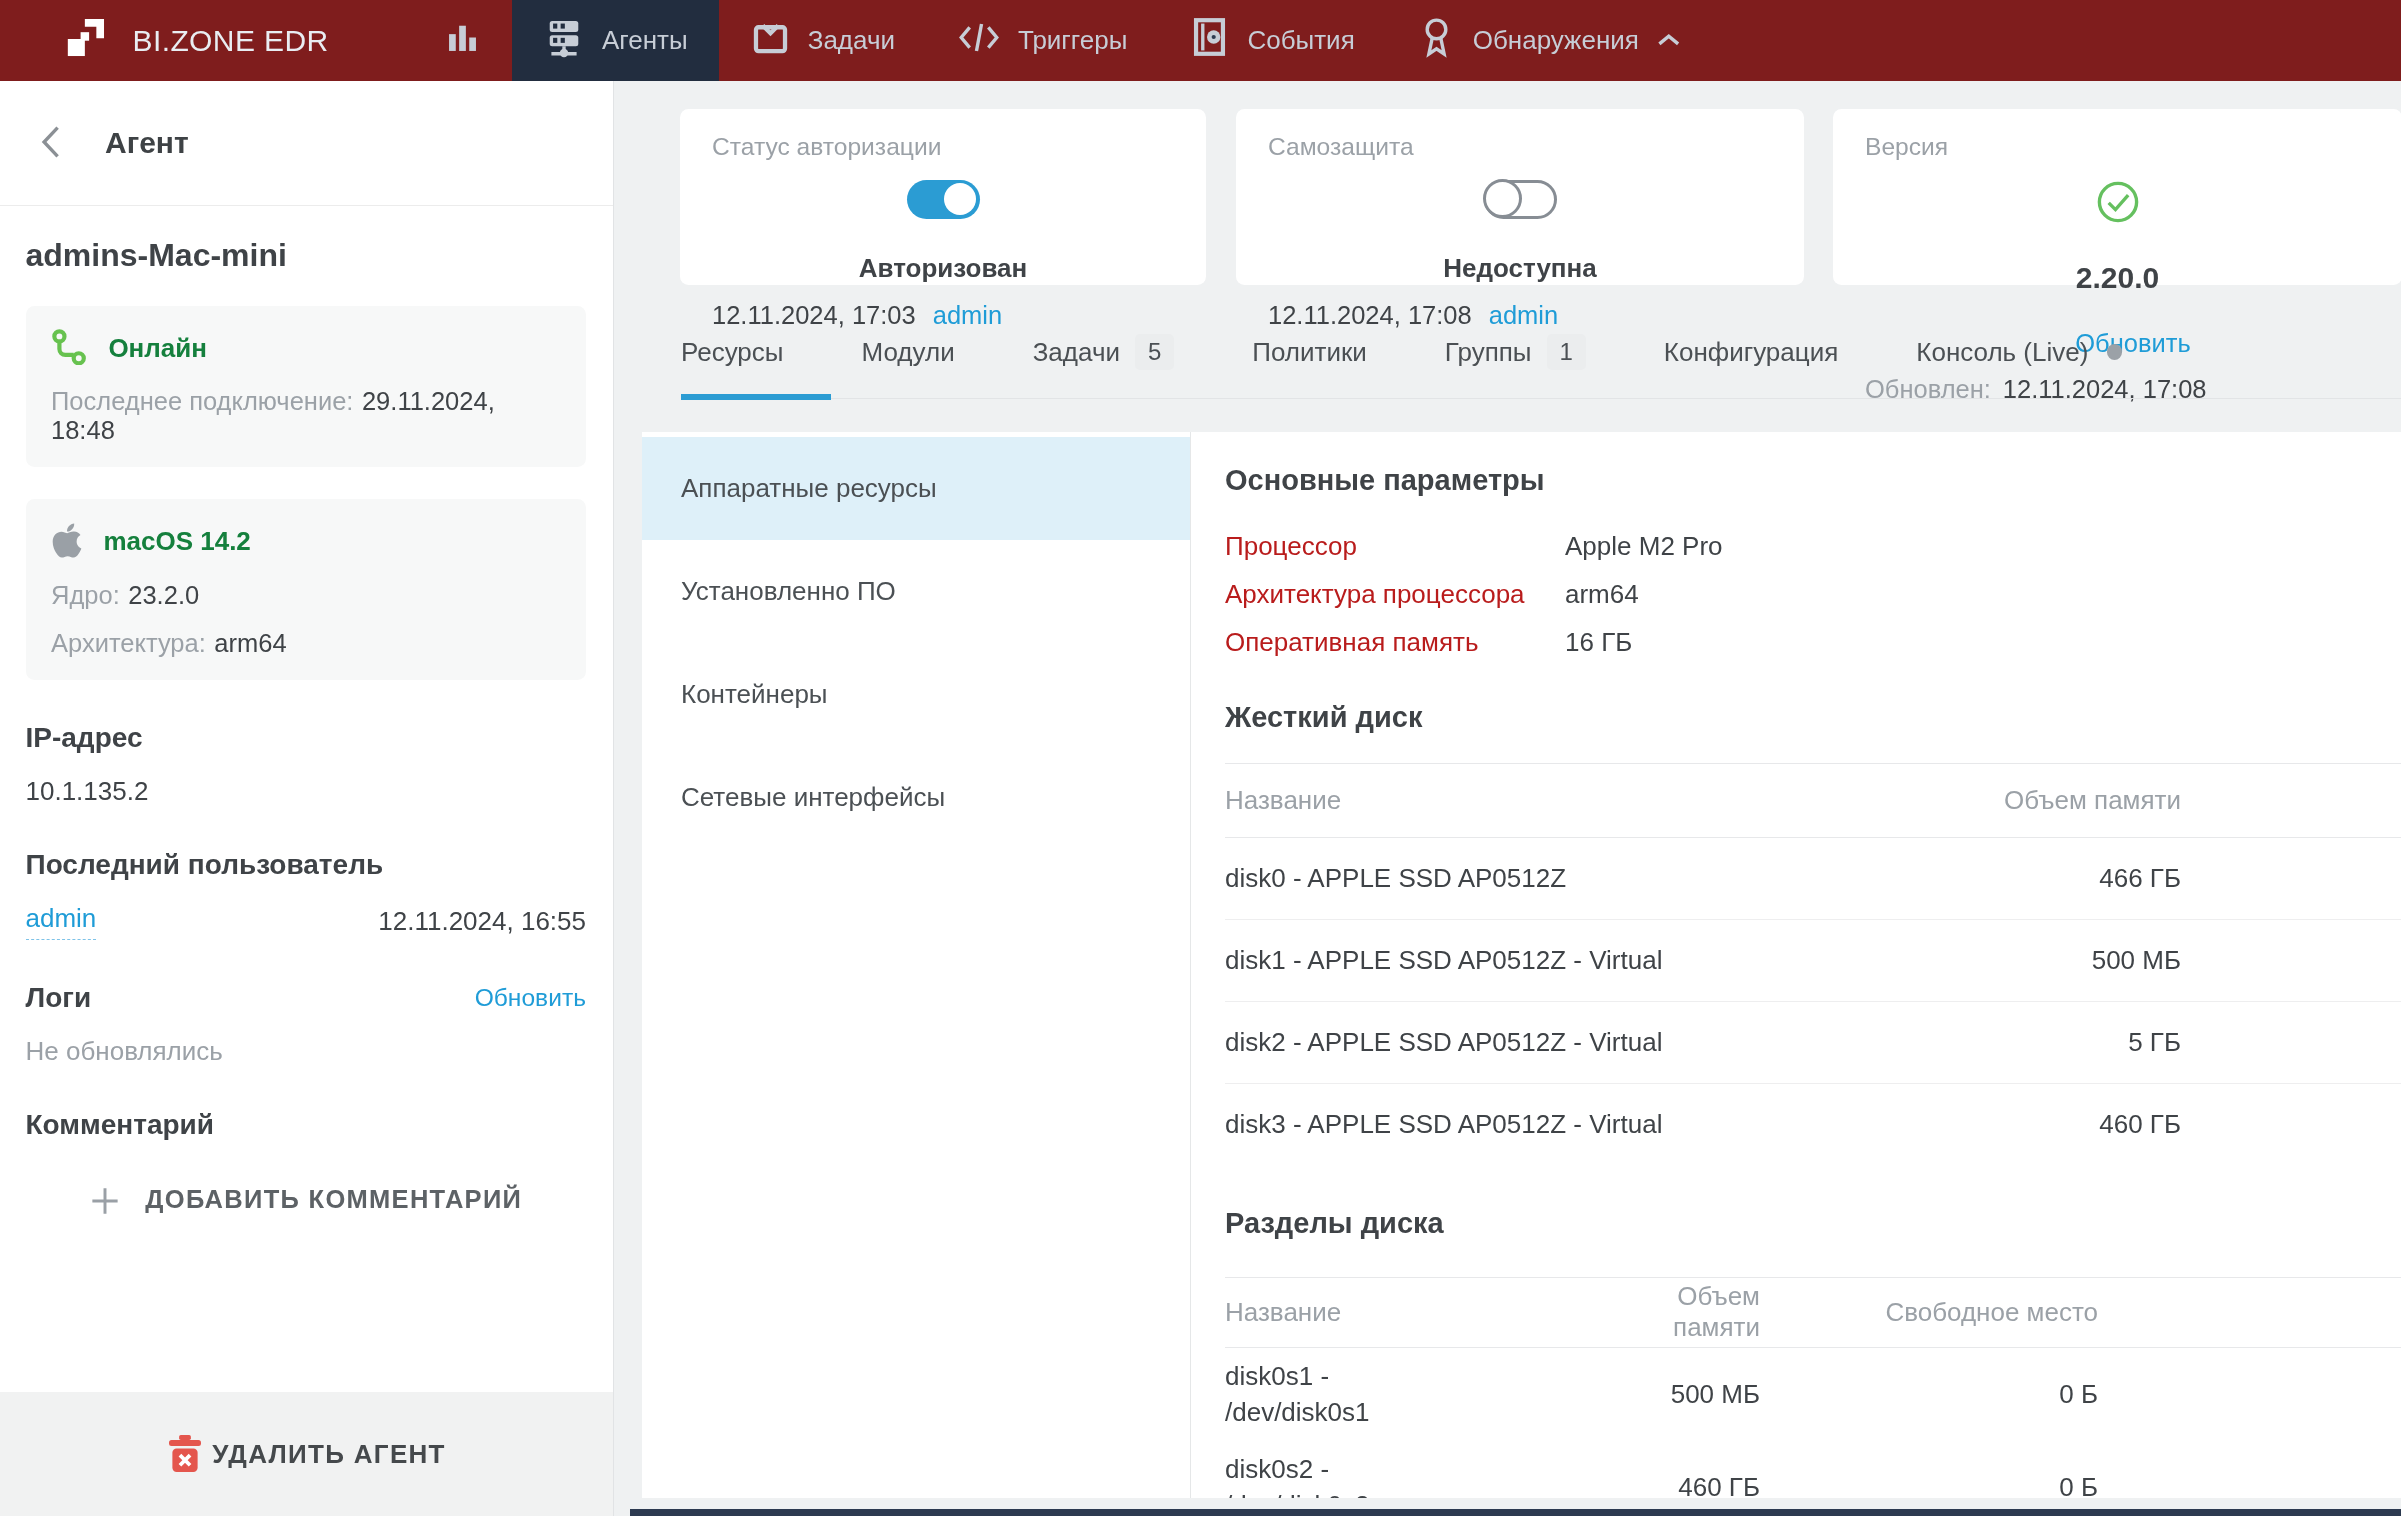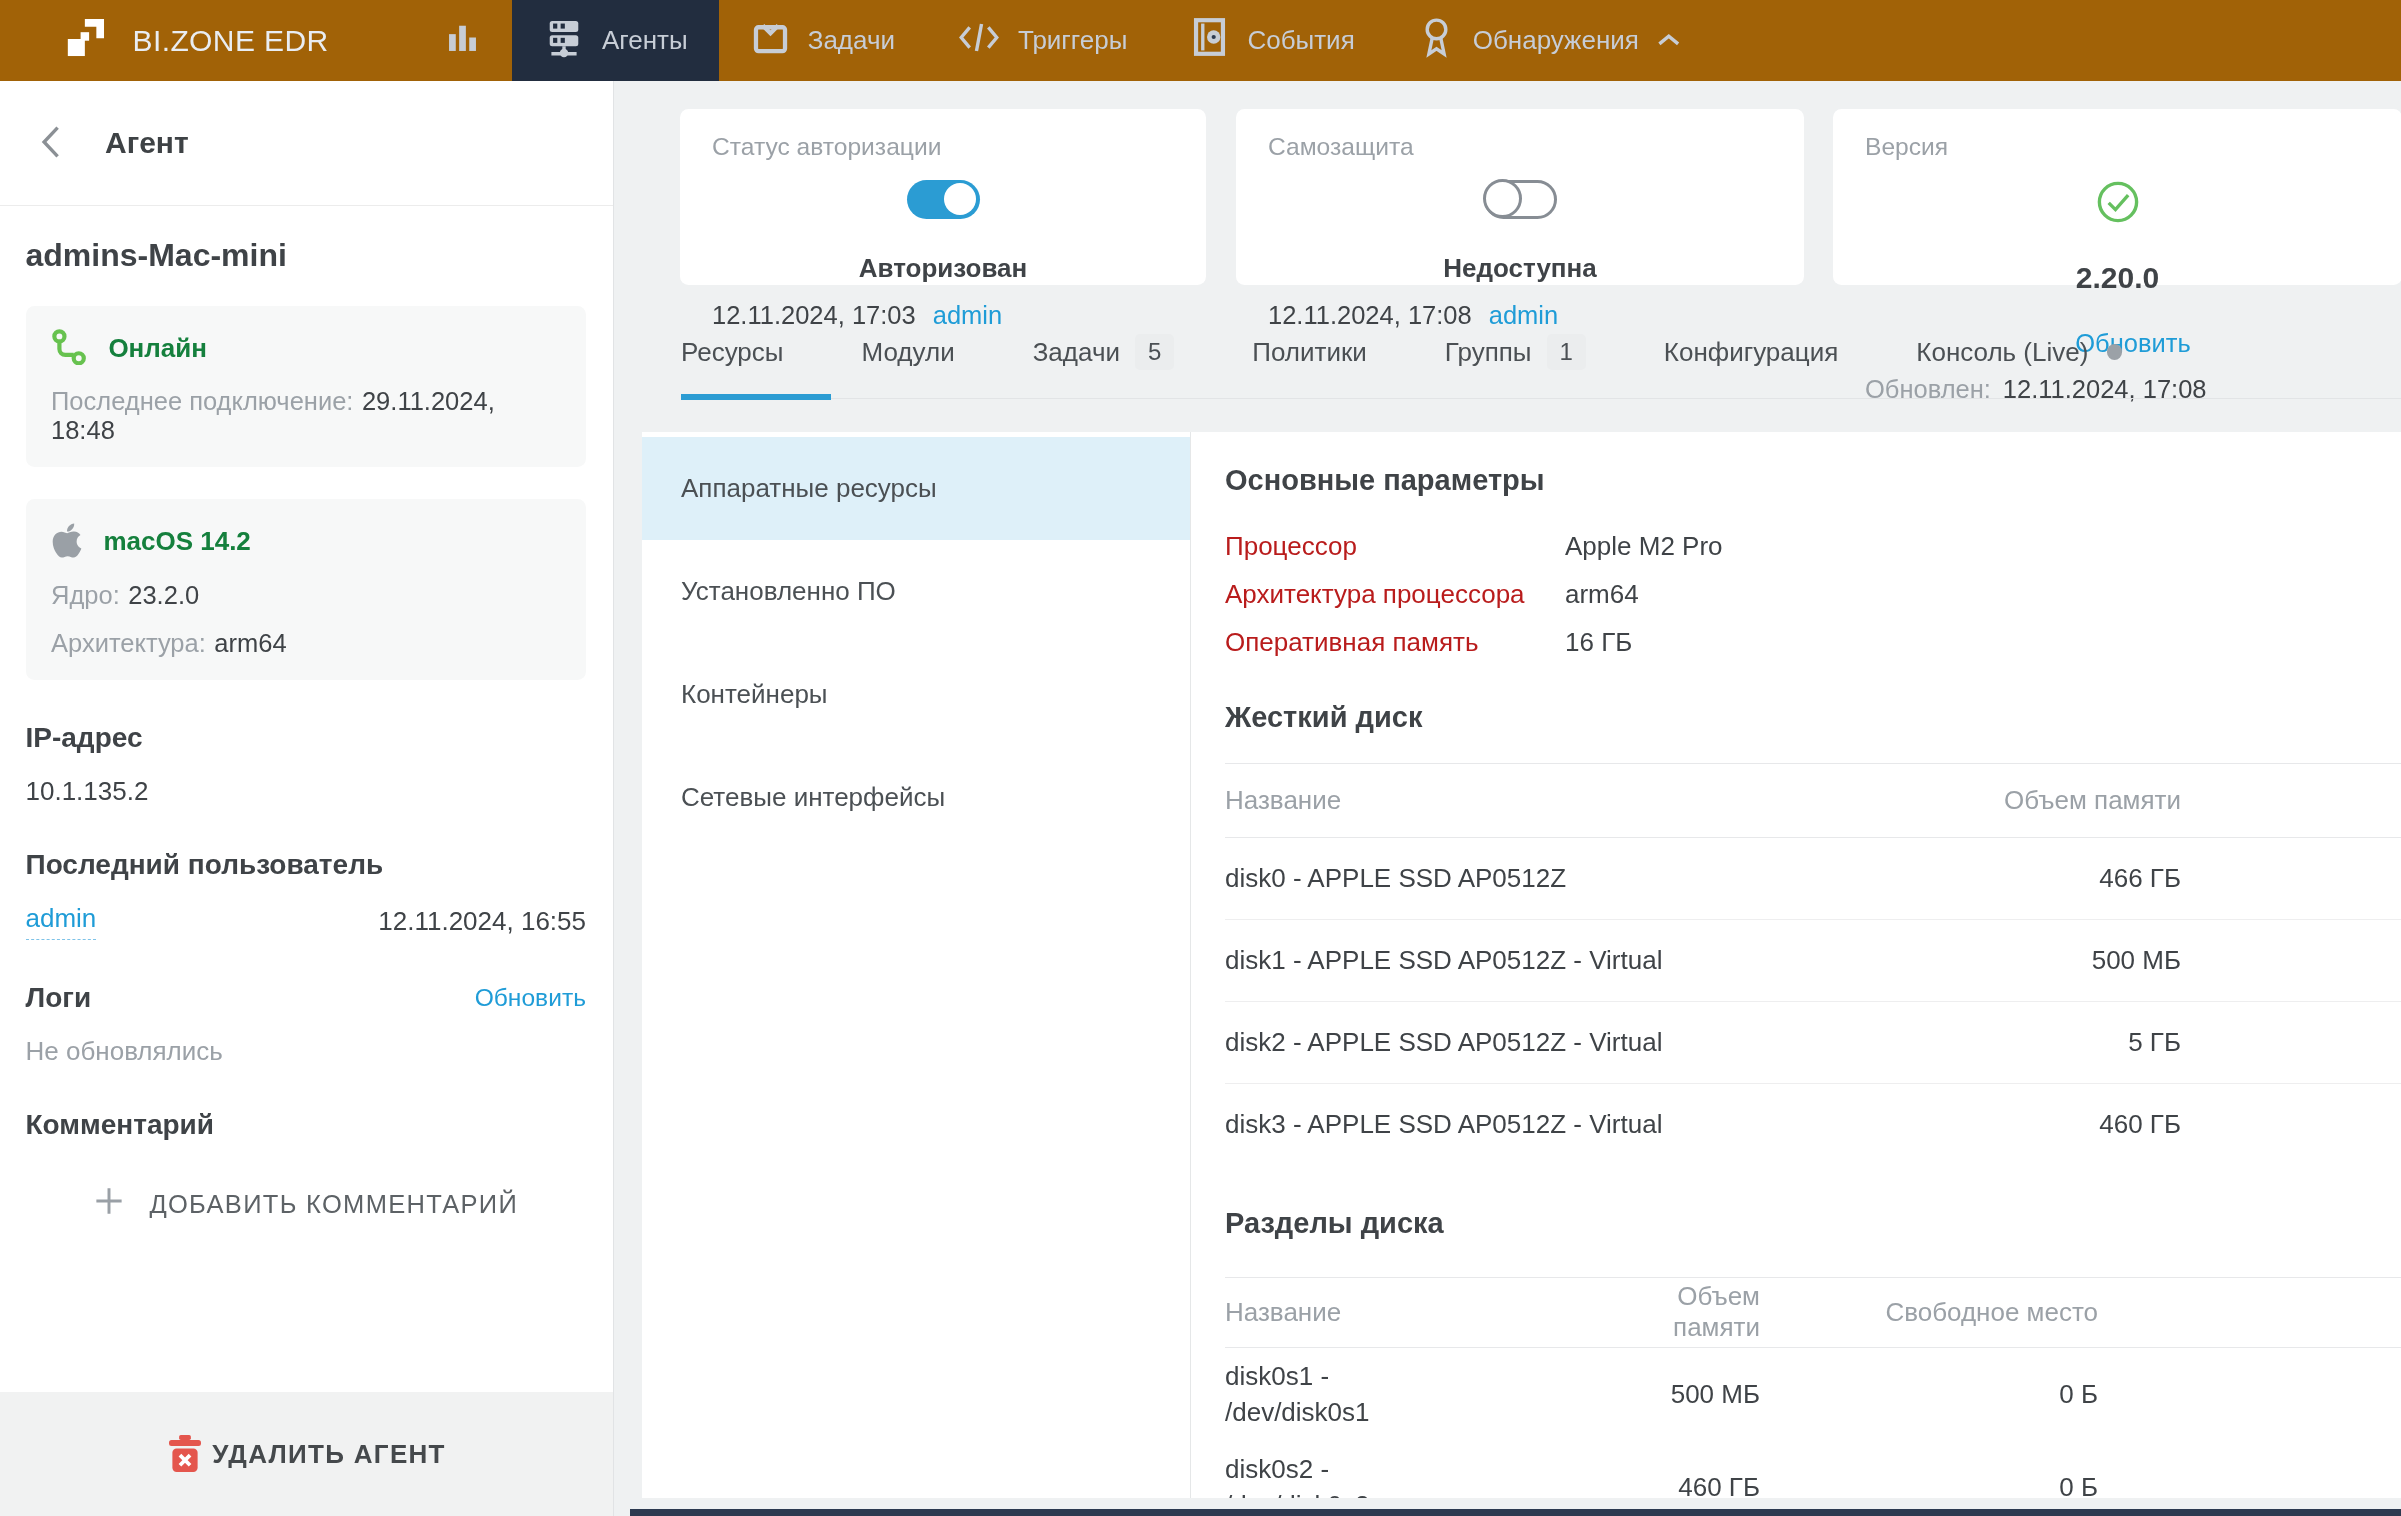--- a/index.html
+++ b/index.html
@@ -1,21 +1,21 @@
 <!DOCTYPE html>
 <html style="font-size:13.6px"><head>
 <meta charset="utf-8">
 <style>
   * { margin:0; padding:0; box-sizing:border-box; }
   html,body { width:2401px; height:1517px; overflow:hidden;
     font-family:"Liberation Sans","DejaVu Sans",sans-serif; background:#eff1f2; }
 
   
   .navbar { position:absolute; top:0; left:0; width:2401px; height:81px;
-    background:#a16207; display:flex; align-items:stretch; }
+    background:#7f1d1d; display:flex; align-items:stretch; }
   .brand { display:flex; align-items:center; gap:25.5px; padding-left:61px; width:413px; }
   .brand-text { color:#e9edf2; font-size:30px; font-weight:500; letter-spacing:0.4px; white-space:nowrap; }
   .nav-menu { display:flex; align-items:stretch; }
   .nav-item { display:flex; align-items:center; gap:17px; padding:0 31px;
     color:#c7cdd6; font-size:26px; cursor:pointer; white-space:nowrap; }
   .nav-item.active { background:#222d3f; }
   .nav-item svg { flex:none; }
 
   
   .sidebar { position:absolute; top:81px; left:0; width:614px; height:1436px;
@@ -28,22 +28,22 @@
   .sb-card-row { display:flex; align-items:center; gap:20.4px; }
   .sb-card-title { font-size:26px; font-weight:bold; color:#15803d; }
   .sb-kv { margin-top:18.7px; font-size:25.5px; color:#9ba1a7; }
   .sb-kv b { color:#3f4347; font-weight:normal; margin-left:8.5px; }
   .sb-h { margin-top:42px; font-size:28px; font-weight:bold; color:#3f4347; }
   .sb-val { margin-top:22px; font-size:26px; color:#3f4347; }
   .sb-row-between { display:flex; justify-content:space-between; align-items:center; }
   .link { color:#1f9cd7; cursor:pointer; text-decoration:none; }
   .dashed-link { color:#1f9cd7; font-size:26px; border-bottom:1.7px dashed #7ec3e8; padding-bottom:5.1px; cursor:pointer; }
   .muted { color:#9ba1a7; }
-  .add-comment { margin-top:44px; display:flex; align-items:center; justify-content:center; gap:24px;
-    color:#5d6266; font-size:25.5px; font-weight:normal; letter-spacing:1.3px; cursor:pointer; }
+  .add-comment { margin-top:44px; display:flex; justify-content:center; gap:24px;
+    color:#5d6266; font-size:25.5px; font-weight:bold; letter-spacing:1.3px; cursor:pointer; }
   .sb-footer { position:absolute; bottom:0; left:0; width:100%; height:125px; background:#f1f2f2;
     display:flex; align-items:center; justify-content:center; gap:9px; cursor:pointer; }
   .sb-footer-label { font-size:26px; font-weight:bold; color:#45494c; letter-spacing:1.3px; }
 
   
   .main { position:absolute; top:81px; left:616px; width:1786px; height:1436px; }
   .card { position:absolute; top:28px; height:176px; background:#fff; border-radius:8.5px; padding:24px 32px; }
   .card-title { font-size:24.6px; color:#9ba1a7; }
   .card-row { margin-top:18.7px; display:flex; align-items:center; gap:34px;flex-direction:column; }
   .card-state { font-size:26px; font-weight:bold; color:#3f4347; }

